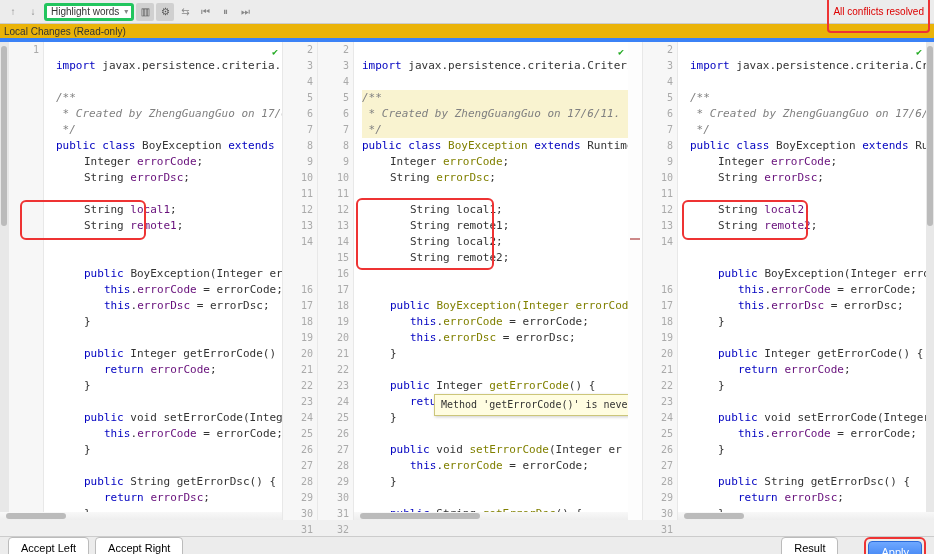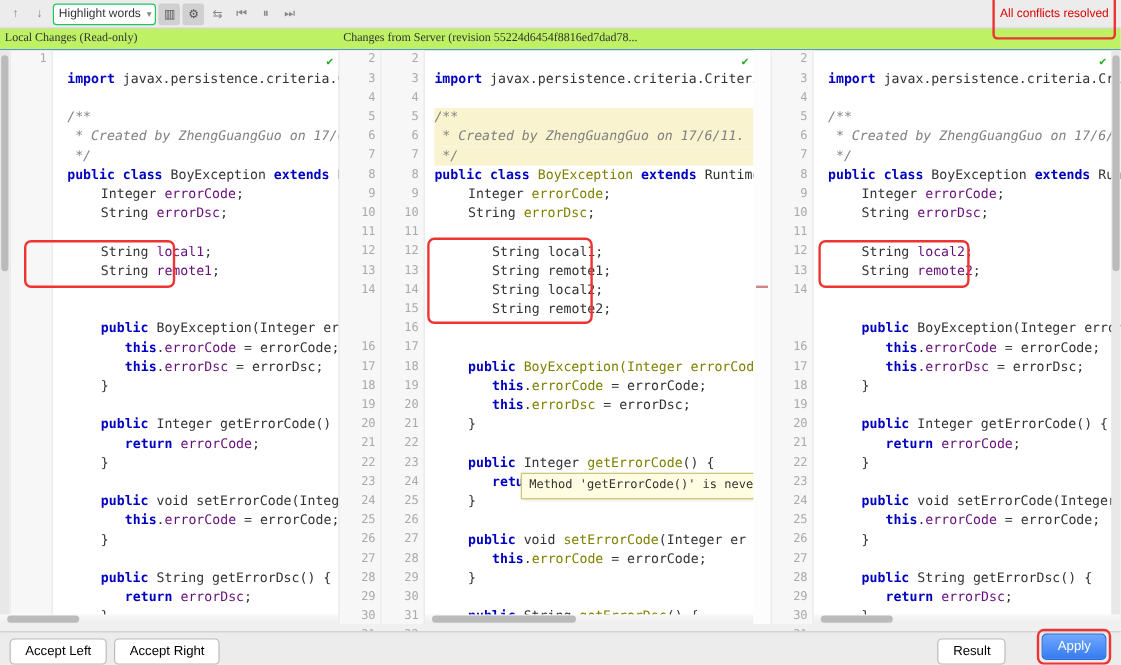--- a/index.html
+++ b/index.html
@@ -1,39 +1,39 @@
 <!DOCTYPE html>
 <html><head>
 <meta charset="utf-8">
 <style>
 * { margin:0; padding:0; box-sizing:border-box; }
 body { font-family:-apple-system,Helvetica,Arial,sans-serif; font-size:11px; background:#f0f0f0; color:#333; width:934px; height:554px; overflow:hidden; position:relative; }
 .toolbar { height:24px; background:#ececec; border-bottom:1px solid #ccc; display:flex; align-items:center; padding:0 4px; gap:2px; }
 .tb-btn { width:18px; height:18px; display:flex; align-items:center; justify-content:center; color:#888; border-radius:2px; font-size:10px; }
 .tb-btn.on { background:#d0d0d0; color:#555; }
-.tb-sel { height:18px; border:1px solid #22c55e; background:#fff; font-size:10px; padding:0 12px 0 4px; border-radius:3px; display:flex; align-items:center; position:relative; }
+.tb-sel { height:18px; border:3px solid #22c55e; background:#fff; font-size:10px; padding:0 12px 0 4px; border-radius:3px; display:flex; align-items:center; position:relative; }
 .tb-sel::after { content:"▾"; position:absolute; right:3px; font-size:8px; color:#888;}
 .spacer { flex:1; }
 .resolved { color:#d00; border:2px solid #e33; border-radius:4px; padding:14px 4px; font-size:10px; }
-.headers { height:18px; display:flex; font-size:10px; border-bottom:1px solid #3b82f6; background:#bef264;font-family:Liberation Serif, serif; }
+.headers { height:18px; display:flex; font-size:10px; border-bottom:4px solid #3b82f6; background:#eab308; }
 .hd { padding:2px 4px; white-space:nowrap; overflow:hidden; text-overflow:ellipsis; }
 .panes { display:flex; height:478px; position:relative; background:#fff; }
 .pane { overflow:hidden; position:relative; font-family:Menlo,Consolas,monospace; font-size:11px; line-height:16px; }
 .gut-col { width:36px; background:#f7f7f7; border-right:1px solid #e8e8e8; border-left:1px solid #e8e8e8; text-align:right; color:#aaa; font-family:Menlo,monospace; font-size:10px; line-height:16px; padding-right:4px; white-space:pre; }
 .code { white-space:pre; padding-left:8px; }
 .pane.left  .code,.pane.right .code { padding-left:12px; }
-.kw { color:#0000c0; font-weight:bold; }
+.kw { color:#0000c0; font-weight:normal; }
 .ident { color:#660e7a; }
 .cmt { color:#808080; font-style:italic; }
 .warn { color:#808000; }
 .yellow-bg { background:#f9f3d0; }
 .indent1{padding-left:28px;} .indent2{padding-left:48px;}
 .redbox { position:absolute; border:2px solid #e33; border-radius:6px; pointer-events:none; }
 .tick { position:absolute; top:2px; font-size:10px; color:#2a2; }
-.bottombar { position:absolute; bottom:0; left:0; right:0; height:28px; background:#ececec; border-top:1px solid #ccc; display:flex; align-items:flex-end; padding:0 8px; gap:6px; }
+.bottombar { position:absolute; bottom:0; left:0; right:0; height:18px; background:#ececec; border-top:1px solid #ccc; display:flex; align-items:flex-start; padding:0 8px; gap:6px; }
 .btn { background:#fff; border:1px solid #bbb; border-radius:4px; padding:4px 12px; font-size:11px; }
 .btn.apply { background:linear-gradient(#6fa8ff,#357bf0); color:#fff; border:1px solid #2a6ad8; }
 .apply-ring { border:2px solid #e33; border-radius:6px; padding:2px;margin-left:20px; }
 .tooltip { position:absolute; background:#fffde1; border:1px solid #ccc67a; font-size:10px; padding:2px 6px; white-space:nowrap; box-shadow:1px 1px 3px rgba(0,0,0,.2); }
 .hscroll { position:absolute; bottom:0; left:0; right:0; height:8px; background:linear-gradient(#f8f8f8,#eee); }
 .hscroll .thumb{ position:absolute; height:6px; top:1px; left:6px; width:60px; background:#bbb; border-radius:3px;}
 .vbar { position:absolute; top:0; bottom:0; width:8px; background:#e8e8e8;}
 .vbar .thumb{position:absolute; left:1px; width:6px; height:180px; top:4px; background:#bbb; border-radius:3px;}
 .merge-strip { width:14px; background:#fdfdfd; position:relative; }
 .merge-strip .mark { position:absolute; left:2px; right:2px; height:2px; background:#c88; }
@@ -50,21 +50,20 @@
   <span class="tb-btn">⇆</span>
   <span class="tb-btn">⏮</span>
   <span class="tb-btn">⏸</span>
   <span class="tb-btn">⏭</span>
   <span class="spacer"></span>
   <span class="resolved">All conflicts resolved</span>
 </div>
 
 <div class="headers">
   <div class="hd" style="width:282px">Local Changes (Read-only)</div>
-  <div class="hd" style="width:296px">Changes from Server (revision 55224d6454f8816ed7dad78...</div>
 </div>
 
 <div class="panes">
 
   <div class="pane left" style="width:282px">
     <span class="tick" style="right:4px">✔</span>
     <div class="vbar" style="left:0">
         <div class="thumb"></div>
       </div>
     <div class="gut-col" style="position:absolute;left:8px;top:0;bottom:8px">1

